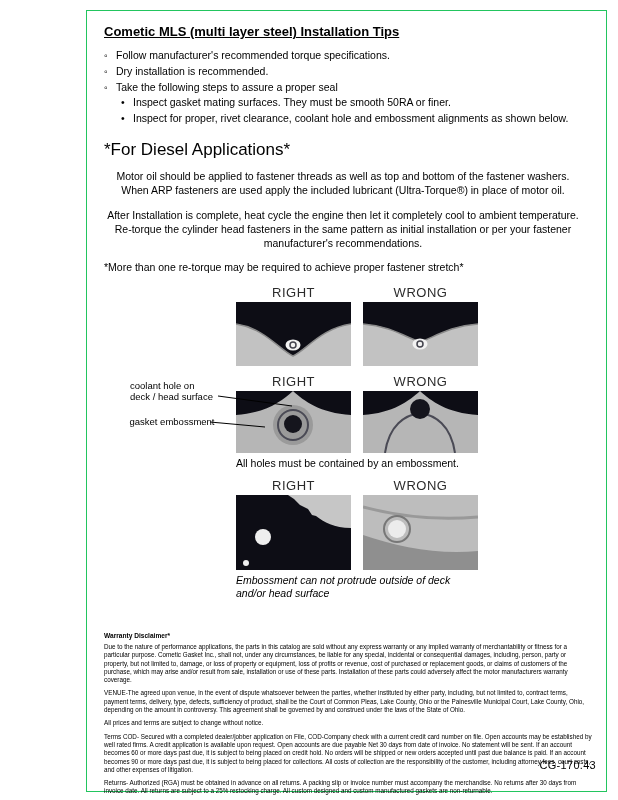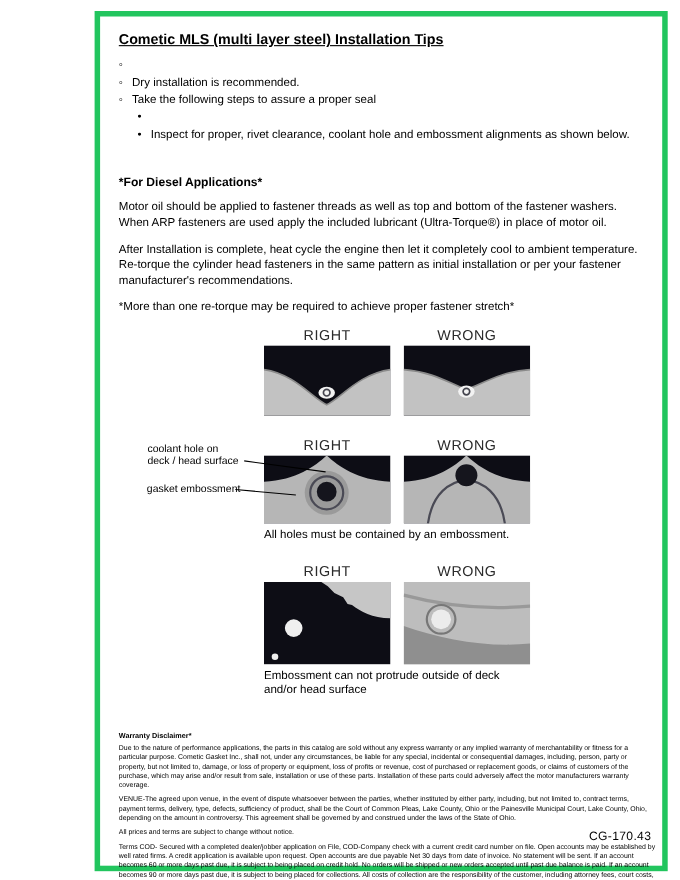--- a/index.html
+++ b/index.html
@@ -2,41 +2,41 @@
 <html><head>
 <meta charset="utf-8">
 <style>
   html,body { margin:0; padding:0; background:#ffffff; }
   .page {
     position:relative; width:618px; height:800px; background:#ffffff;
     font-family:"Liberation Sans", sans-serif; color:#000; overflow:hidden;
   }
   .frame {
     position:absolute; left:86px; top:10px; width:521px; height:782px;
-    border:5px solid #22c55e; box-sizing:border-box;
+    border:1px solid #22c55e; box-sizing:border-box;
     padding:13px 21px 10px 17px;
   }
   .title { font-size:13px; font-weight:bold; text-decoration:underline; margin:0 0 9px 0; }
   .bullets { font-size:10.5px; }
   .bullet-row { display:flex; line-height:1.5; }
   .marker { width:12px; flex:0 0 12px; text-align:left; }
   .sub { margin-left:17px; }
-  .diesel-heading { font-size:11px; font-weight:bold; margin-top:29px; }
-  .body-p { font-size:10.5px; line-height:1.35; margin-top:9px; width:478px; }
+  .diesel-heading { font-size:17px; font-weight:normal; margin-top:13px; }
+  .body-p { font-size:10.5px; line-height:1.35; margin-top:9px; width:478px;text-align:center; }
   .note { font-size:10.5px; margin-top:10px; }
 
   .diagrams { margin-top:12px; }
   .diag-row { position:relative; width:263px; margin-left:132px; }
-  .diag-row + .diag-row { margin-top:19px; }
+  .diag-row + .diag-row { margin-top:8px; }
   .diag-labels { display:flex; gap:12px; }
   .diag-label { width:115px; text-align:center; font-size:13px; color:#2b2b2b; letter-spacing:0.5px; }
   .diag-images { display:flex; gap:12px; margin-top:2px; }
   .diag-images svg { display:block; }
   .diag-caption { font-size:10.5px; margin-top:4px; line-height:1.25; }
-  .cap-narrow { width:225px; }
+  .cap-narrow { width:225px;font-style:italic; }
 
   .anno { position:absolute; font-size:9.5px; line-height:1.2; white-space:pre-line; }
   .anno-coolant { left:-106px; top:6px; width:102px; }
   .anno-emboss { left:-120px; top:42px; width:112px; white-space:nowrap;text-align:center; }
   .anno-lines { position:absolute; left:-120px; top:-2px; width:200px; height:62px; pointer-events:none; z-index:2; }
 
   .disclaimer { margin-top:32px; width:488px; }
   .disc-heading { font-size:6.6px; font-weight:bold; margin:0 0 4px 0; }
   .disc-p { font-size:6.3px; line-height:1.32; margin:0 0 5px 0; }
 
@@ -46,31 +46,33 @@
 <body>
 
 <div class="page">
   <div class="frame">
 
     <h1 class="title">Cometic MLS (multi layer steel) Installation Tips</h1>
 
     <div class="bullets">
       <div class="bullet-row">
         <span class="marker">◦</span>
+        <span>Follow manufacturer's recommended torque specifications.</span>
       </div>
       <div class="bullet-row">
         <span class="marker">◦</span>
         <span>Dry installation is recommended.</span>
       </div>
       <div class="bullet-row">
         <span class="marker">◦</span>
         <span>Take the following steps to assure a proper seal</span>
       </div>
       <div class="bullet-row sub">
         <span class="marker">•</span>
+        <span>Inspect gasket mating surfaces.  They must be smooth 50RA or finer.</span>
       </div>
       <div class="bullet-row sub">
         <span class="marker">•</span>
         <span>Inspect for proper, rivet clearance, coolant hole and embossment alignments as shown below.</span>
       </div>
     </div>
 
     <div class="diesel-heading">*For Diesel Applications*</div>
     <p class="body-p">Motor oil should be applied to fastener threads as well as top and bottom of the fastener washers. When ARP fasteners are used apply the included lubricant (Ultra-Torque®) in place of motor oil.</p>
     <p class="body-p">After Installation is complete, heat cycle the engine then let it completely cool to ambient temperature. Re-torque the cylinder head fasteners in the same pattern as initial installation or per your fastener manufacturer's recommendations.</p>

